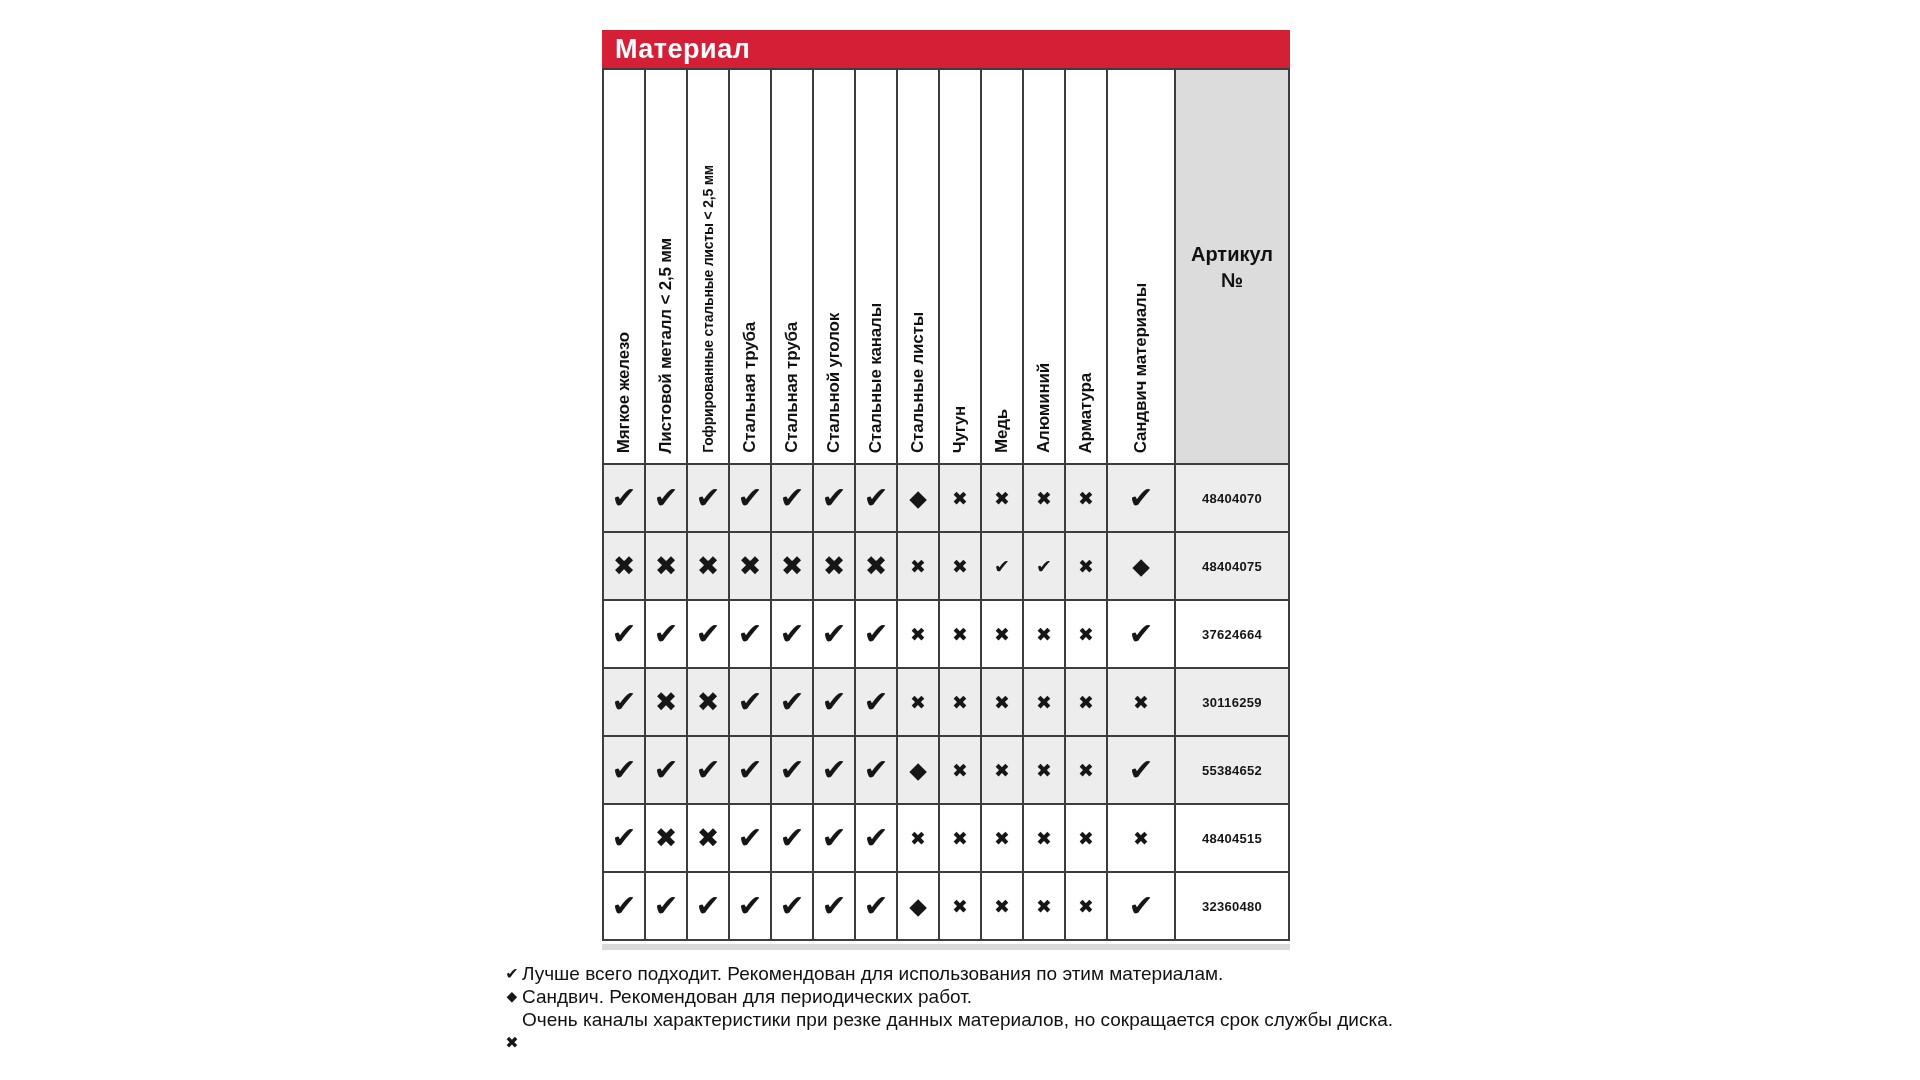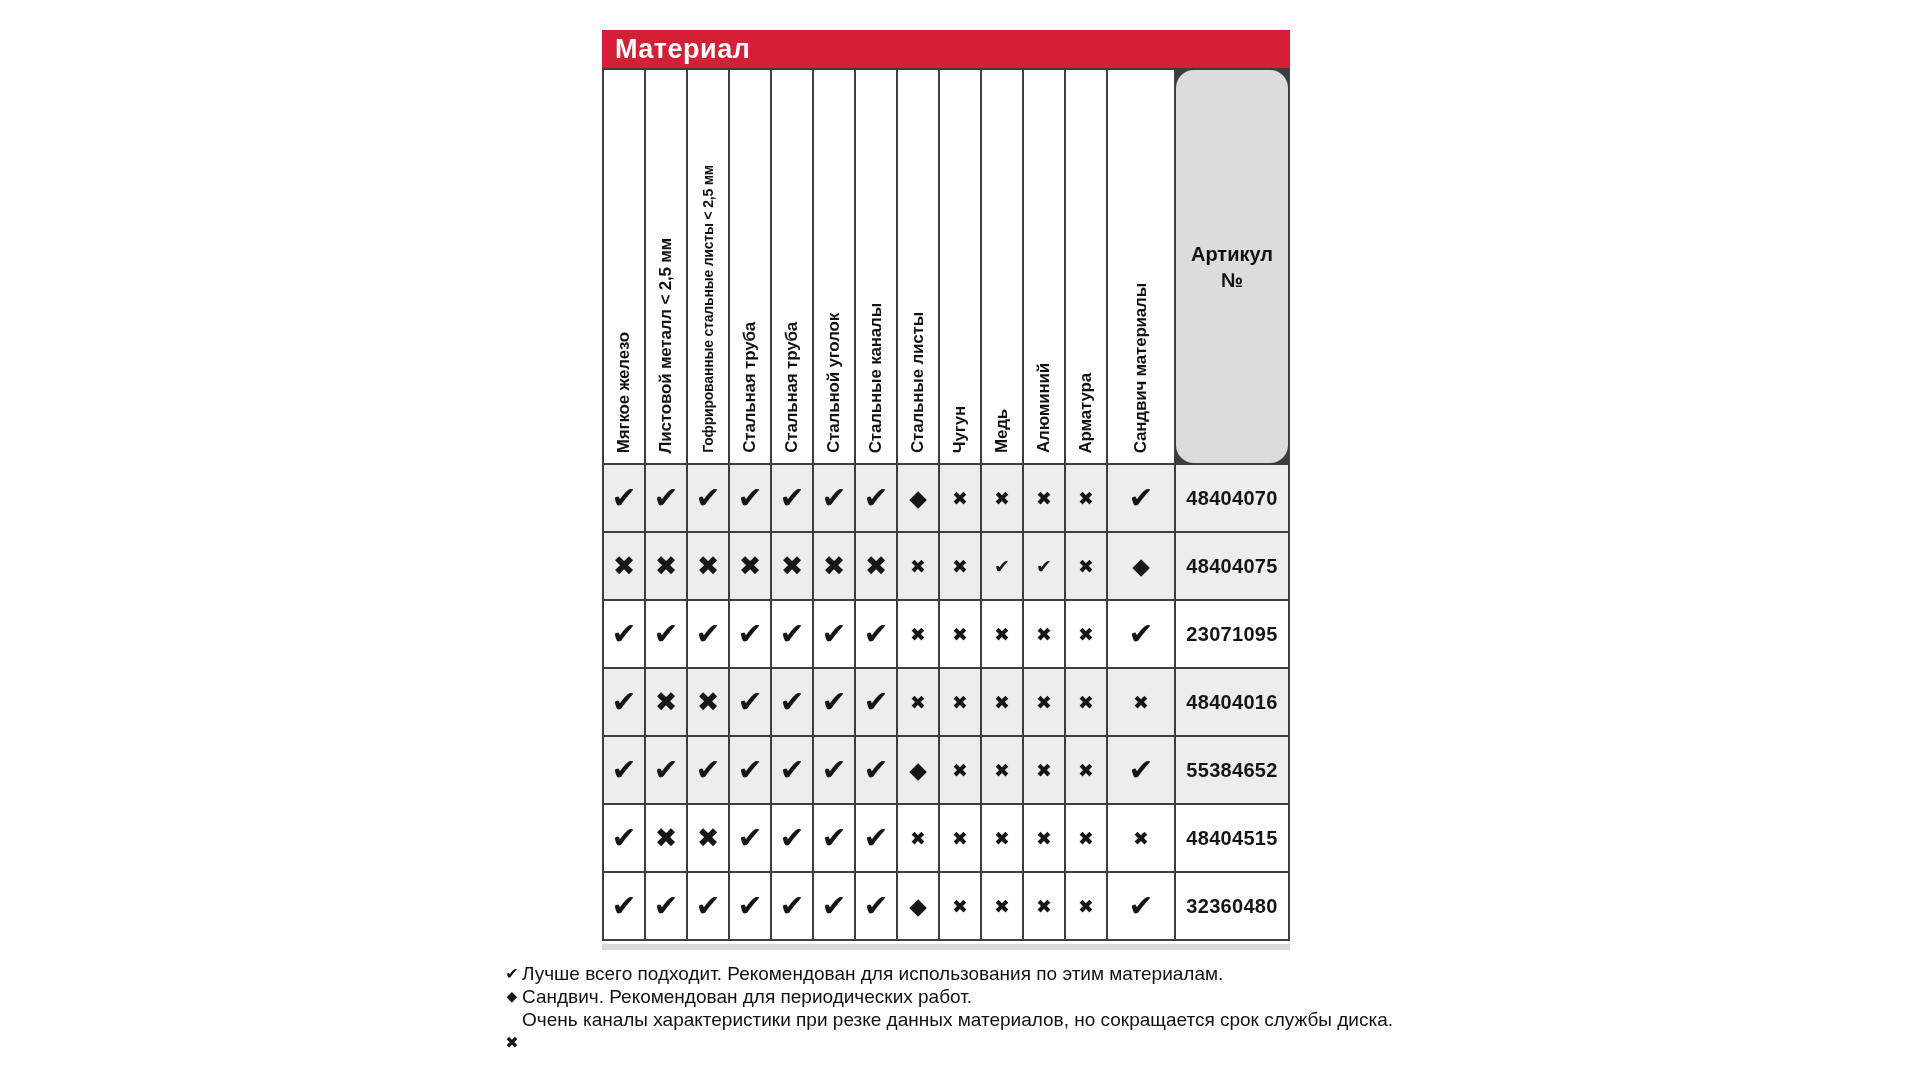--- a/index.html
+++ b/index.html
@@ -23,31 +23,31 @@
   }
   .hcell { background:#ffffff; display:flex; align-items:flex-end; justify-content:center; overflow:hidden; }
   .vtext {
     writing-mode:vertical-rl; transform:rotate(180deg);
     font-weight:bold; font-size:17px; letter-spacing:-0.2px;
     white-space:nowrap; padding-top:10px; color:#111111;
   }
   .vtext.tiny { font-size:14px; }
   .artheader {
     background:var(--hgray,#dcdcdc); display:flex; flex-direction:column;
-    align-items:center; justify-content:center;border-radius:18px;
+    align-items:center; justify-content:center;
   }
   .artheader span { font-weight:bold; font-size:20px; line-height:26px; color:#111111; }
   .cell, .acell { background:#ffffff; display:flex; align-items:center; justify-content:center; }
   .cell.shaded, .acell.shaded { background:var(--rowgray,#ededed); }
   .sym { color:#161616; line-height:1; }
   .sym.lg { font-size:30px; }
   .sym.cross.lg { font-size:27px; }
   .sym.diamond.lg { font-size:23px; }
   .sym.sm { font-size:19px; }
-  .acell span { font-weight:bold; font-size:20px; color:#161616; letter-spacing:.3px;text-align:center; }
+  .acell span { font-weight:bold; font-size:13px; color:#161616; letter-spacing:.3px;text-align:center; }
   .bottomstrip { width:688px; height:6px; background:#d9d9d9; margin-top:3px; }
   .legend { position:absolute; left:502px; top:962px; color:#111111; }
   .legend-item { display:flex; align-items:flex-start; }
   .legend-sym { width:20px; flex:none; text-align:center; font-size:16px; line-height:23px; color:#161616; }
   .legend-sym.diamond { font-size:14px; }
   .legend-text { font-size:19px; line-height:23px; }
   .legend-text div { white-space:nowrap; }
 </style>
 </head>
 <body>
@@ -218,21 +218,21 @@
         <div class="cell">
           <span class="sym cross sm">✖</span>
         </div>
         <div class="cell">
           <span class="sym cross sm">✖</span>
         </div>
         <div class="cell">
           <span class="sym check lg">✔</span>
         </div>
         <div class="acell">
-          <span>23071095</span>
+          <span>37624664</span>
         </div>
         <div class="cell shaded">
           <span class="sym check lg">✔</span>
         </div>
         <div class="cell shaded">
           <span class="sym cross lg">✖</span>
         </div>
         <div class="cell shaded">
           <span class="sym cross lg">✖</span>
         </div>
@@ -260,21 +260,21 @@
         <div class="cell shaded">
           <span class="sym cross sm">✖</span>
         </div>
         <div class="cell shaded">
           <span class="sym cross sm">✖</span>
         </div>
         <div class="cell shaded">
           <span class="sym cross sm">✖</span>
         </div>
         <div class="acell shaded">
-          <span>48404016</span>
+          <span>30116259</span>
         </div>
         <div class="cell shaded">
           <span class="sym check lg">✔</span>
         </div>
         <div class="cell shaded">
           <span class="sym check lg">✔</span>
         </div>
         <div class="cell shaded">
           <span class="sym check lg">✔</span>
         </div>

